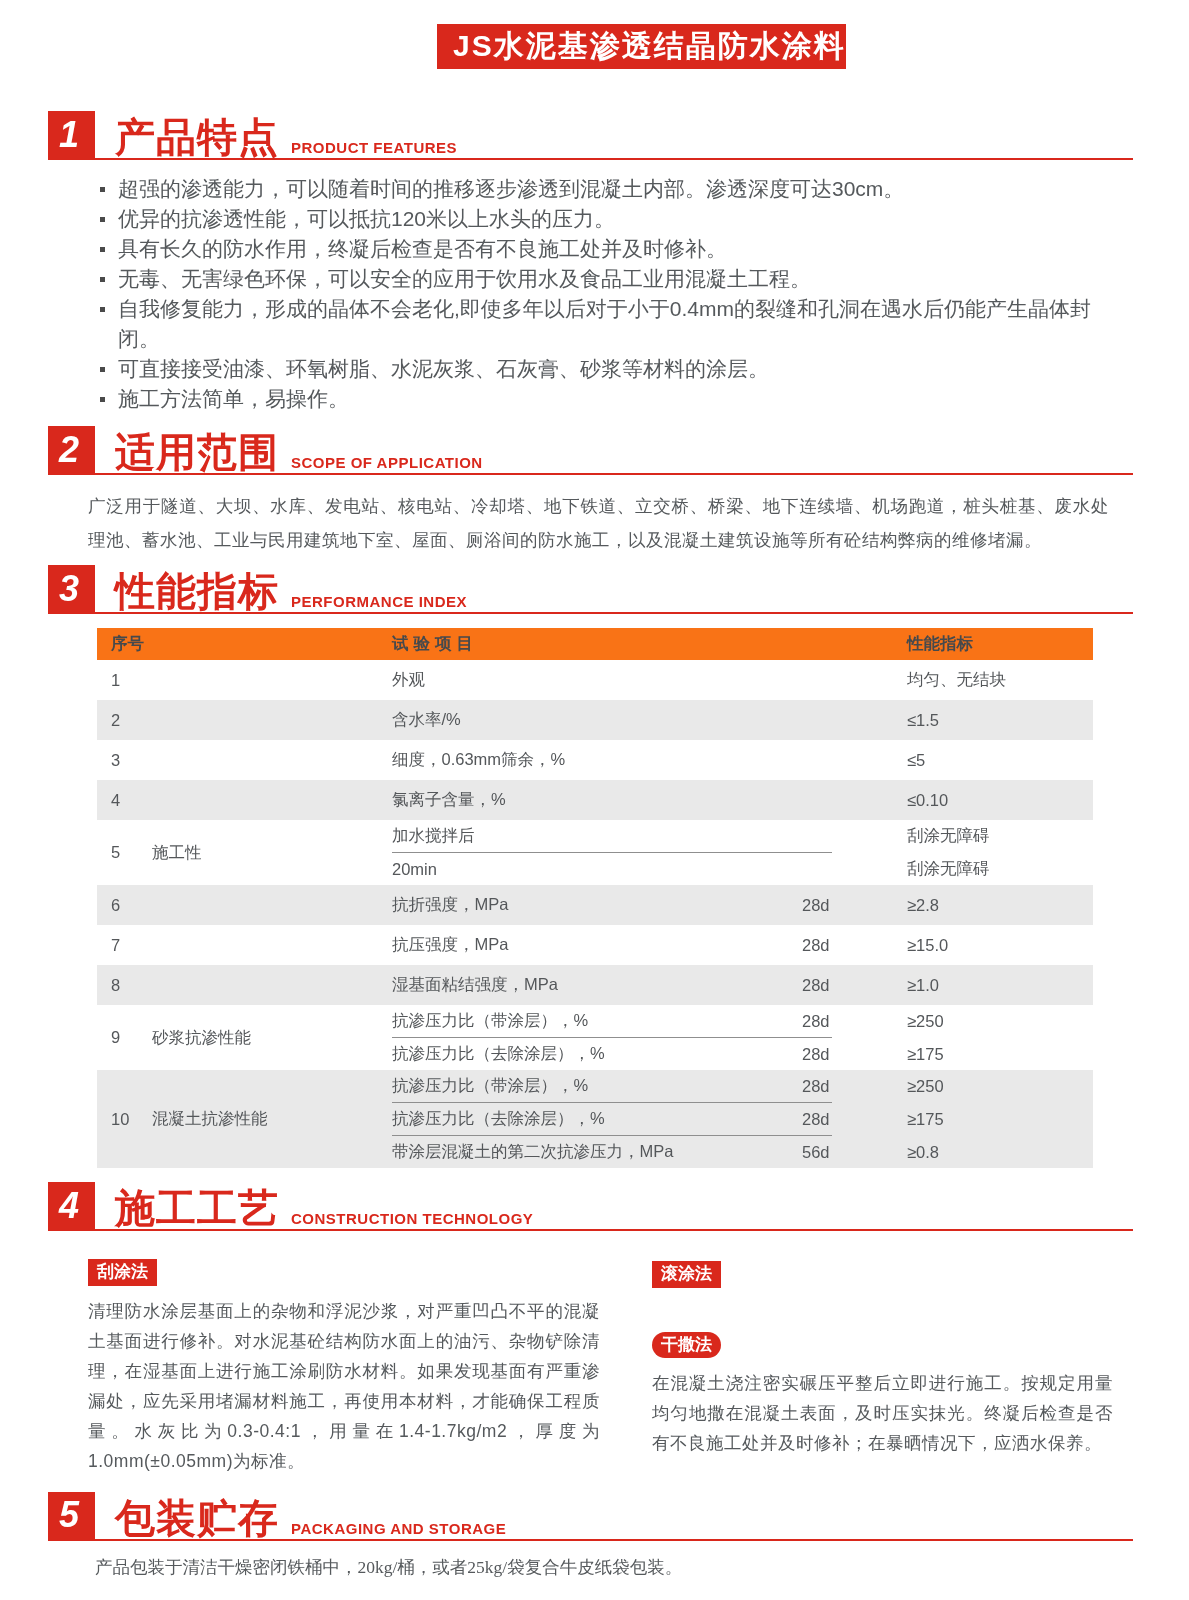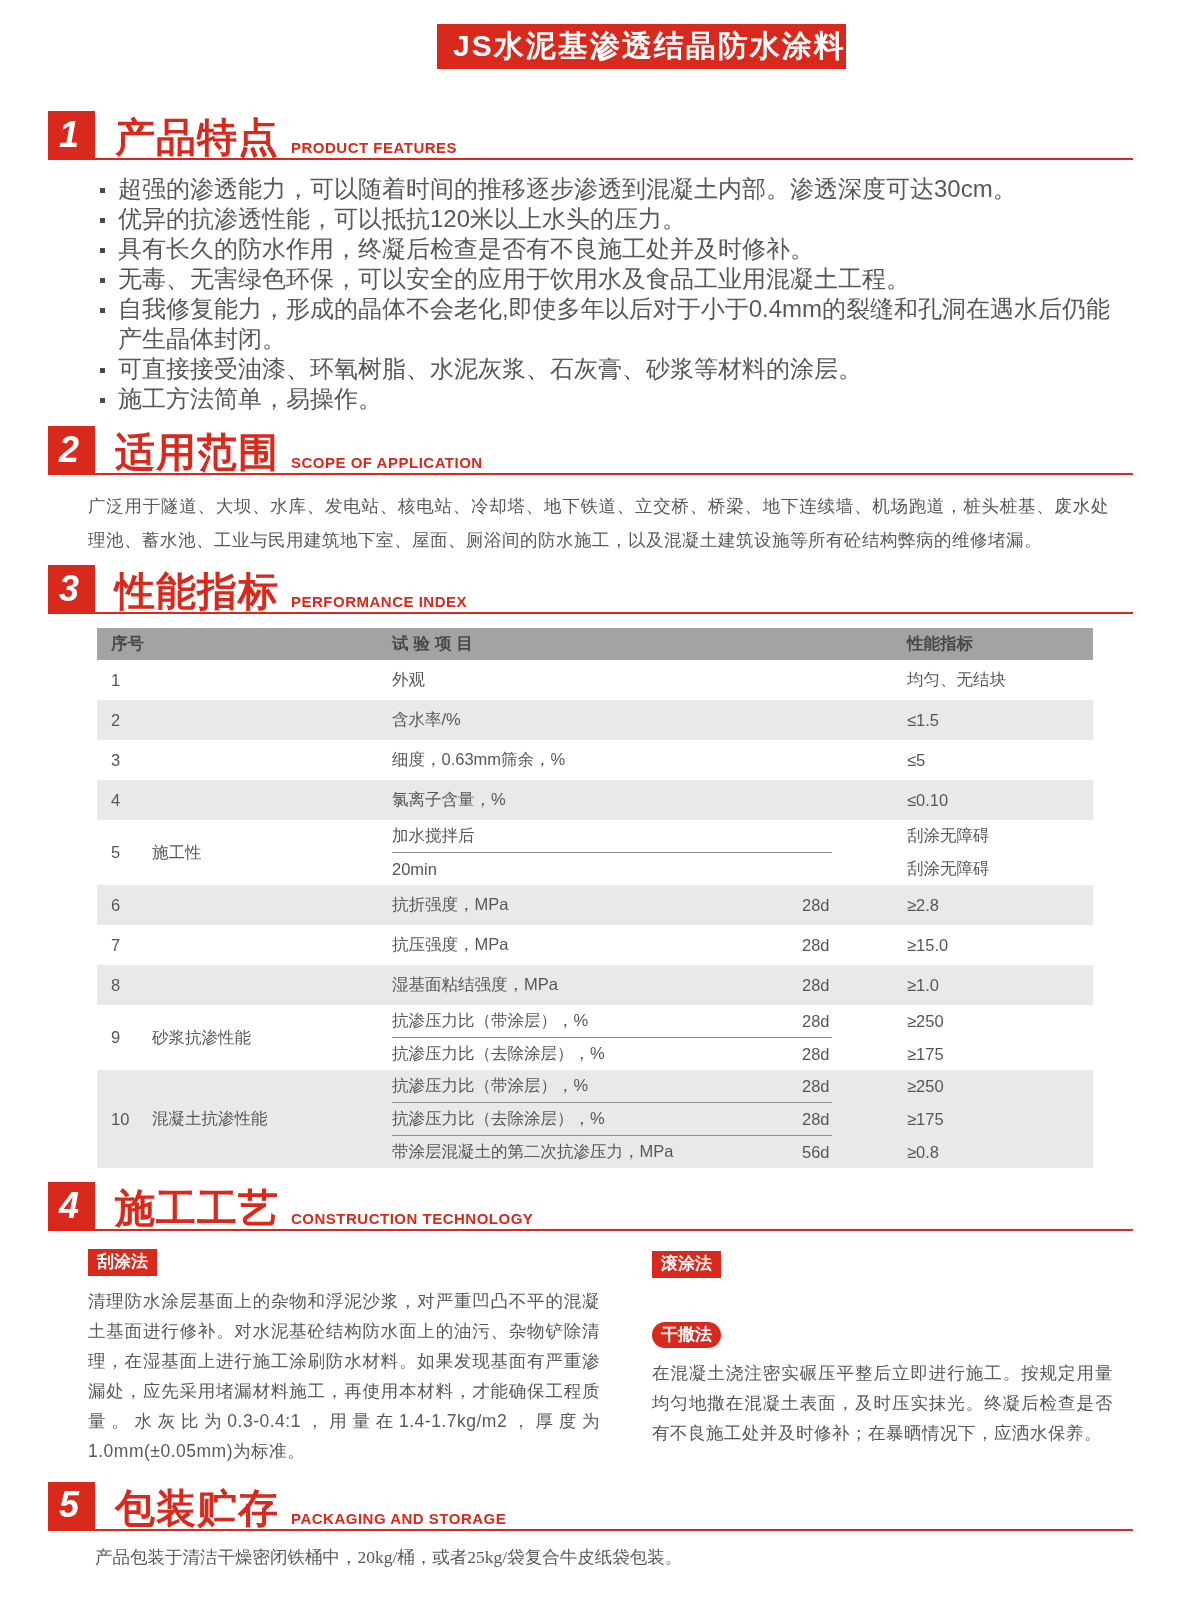--- a/index.html
+++ b/index.html
@@ -67,21 +67,21 @@
   .mt-s3{ margin-top: 8px; }
   .mt-s4{ margin-top: 14px; }
   .mt-s5{ margin-top: 16px; }
 
   
   .bullets{ margin: 14px 60px 0 100px; }
   .bullet{
     display:flex;
     align-items: baseline;
     line-height: 30px;
-    font-size: 24px;
+    font-size: 21px;
     color:#55595c;
   }
   .bullet .dot{
     width: 5px; height: 5px;
     background:#4a4a4a;
     flex: 0 0 auto;
     margin-right: 13px;
     position: relative;
     top: -4px;
   }
@@ -94,41 +94,41 @@
     text-align: justify;
     color:#55595c;
     letter-spacing: 0.5px;
   }
 
   
   .ptable{ margin: 14px 96px 0 97px; font-size: 16.5px; color:#54575a; }
   .t-head{
     display:flex; align-items:center;
     height: 32px;
-    background:#a3a3a3;
+    background:#f97316;
     font-weight: bold;
     color:#46494c;
   }
   .c-no   { width: 55px;  padding-left: 14px; flex:0 0 auto; }
   .c-group{ width: 240px; flex:0 0 auto; }
   .c-item { width: 410px; flex:0 0 auto; }
   .c-age  { width: 105px; flex:0 0 auto; }
   .c-index{ flex: 1 1 auto; }
   .sp { letter-spacing: 5px; }
   .t-row{ display:flex; align-items:center; min-height: 34px; }
   .t-row.shaded{ background:#e9e9e9; }
   .c-main{ flex:1 1 auto; display:flex; flex-direction:column; justify-content:center; }
   .sub{ display:flex; align-items:center; height: 40px; }
   .t-row.multi .sub{ height: 32px; }
   .subdiv{ width: 440px; height: 1px; background:#8f8f8f; }
 
   
   .methods{
     display:flex;
-    margin: 18px 76px 0 88px;
+    margin: 28px 76px 0 88px;
     gap: 52px;
   }
   .m-left{ width: 512px; flex: 0 0 auto; }
   .m-right{ flex: 1 1 auto; }
   .badge{
     display:inline-block;
     background:#d9281c;
     color:#fff;
     font-size: 17px;
     font-weight: bold;

